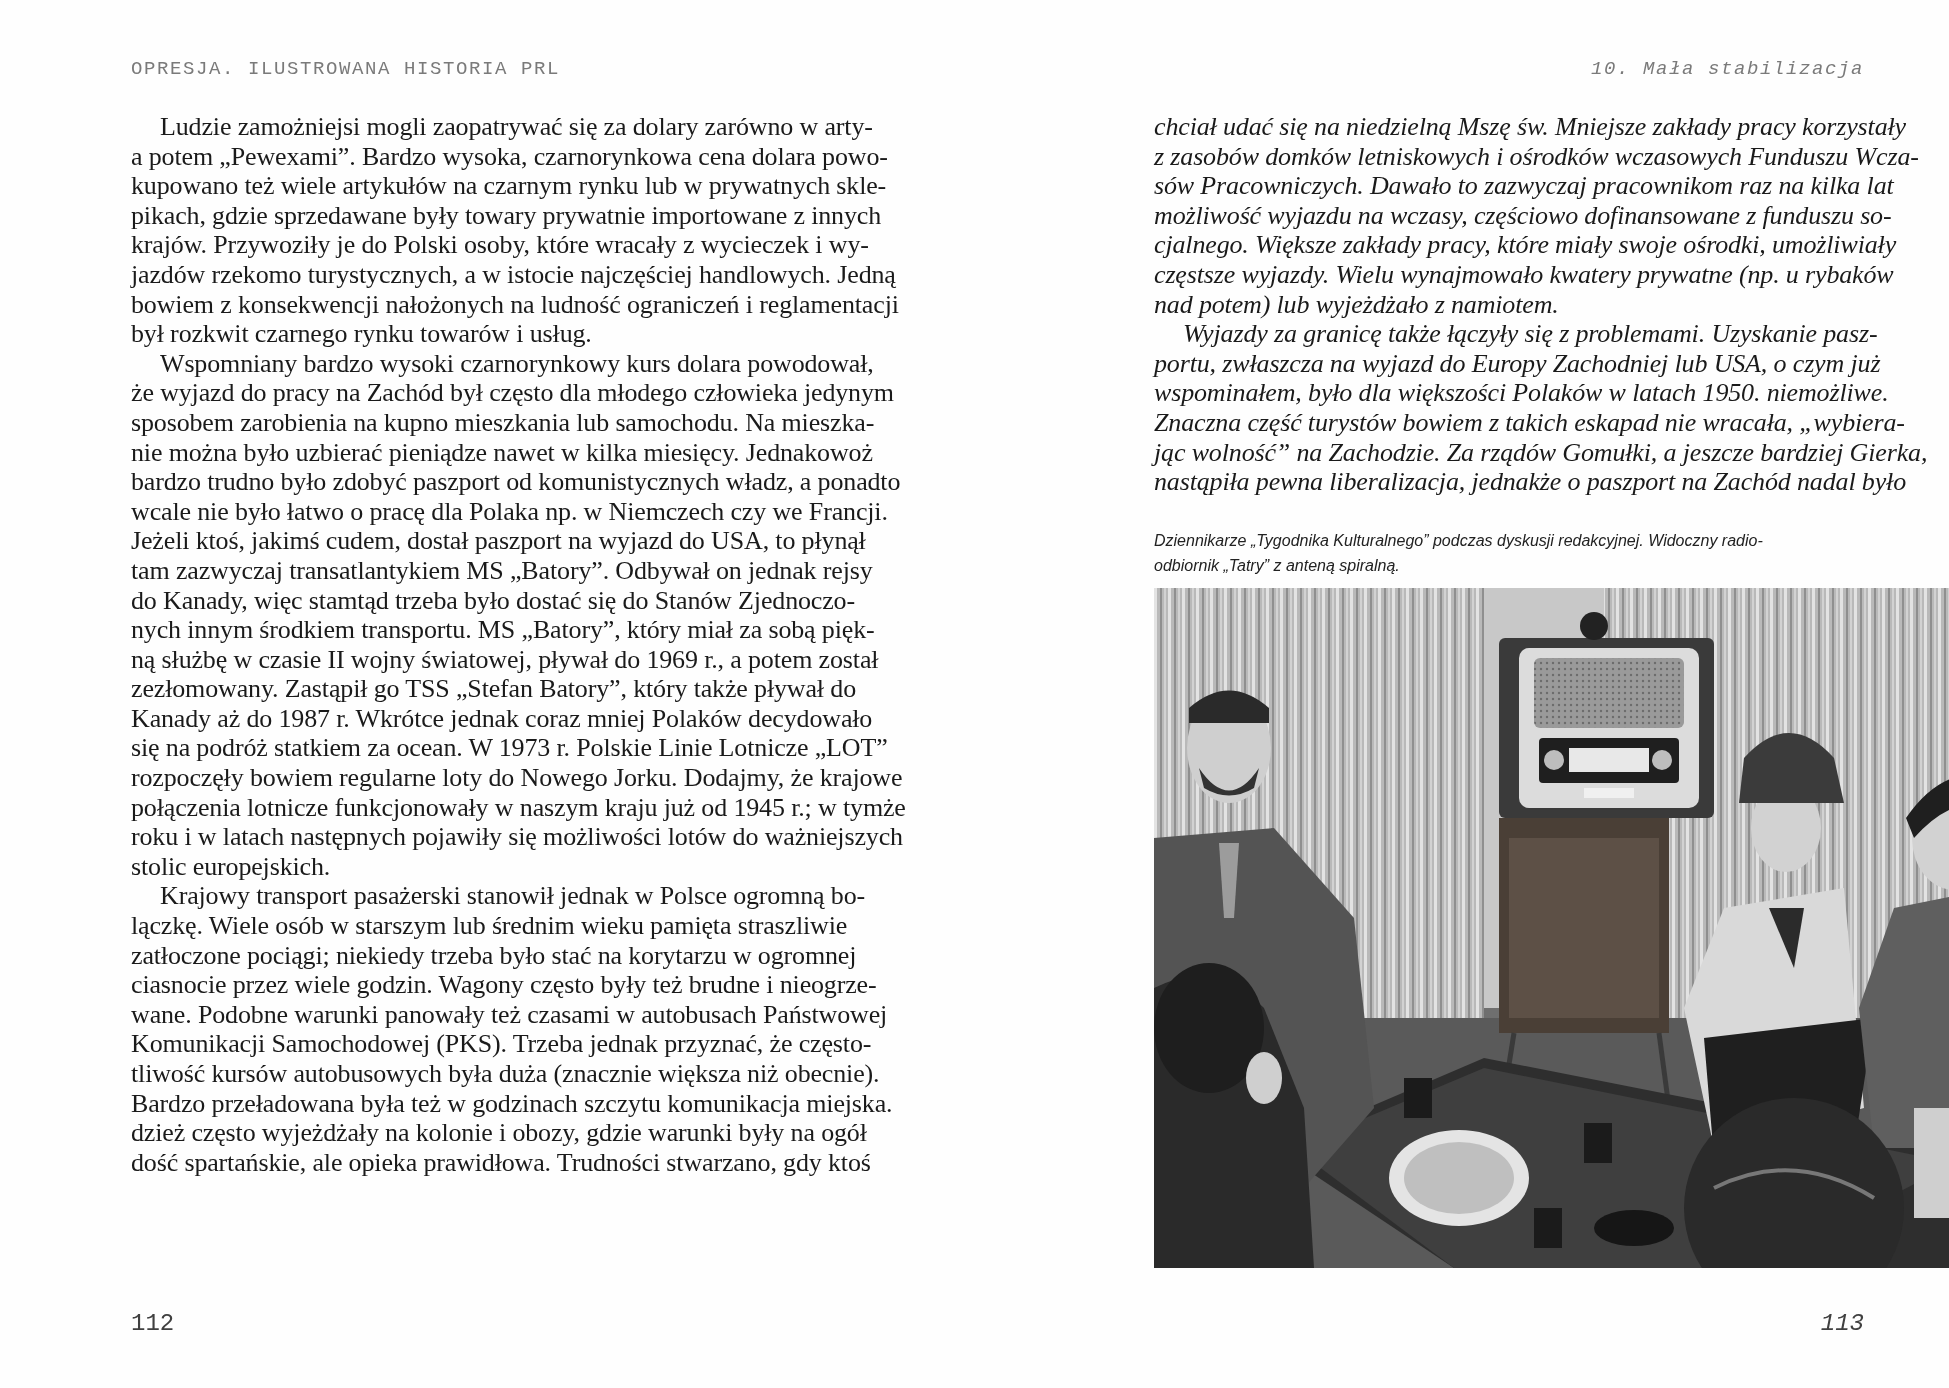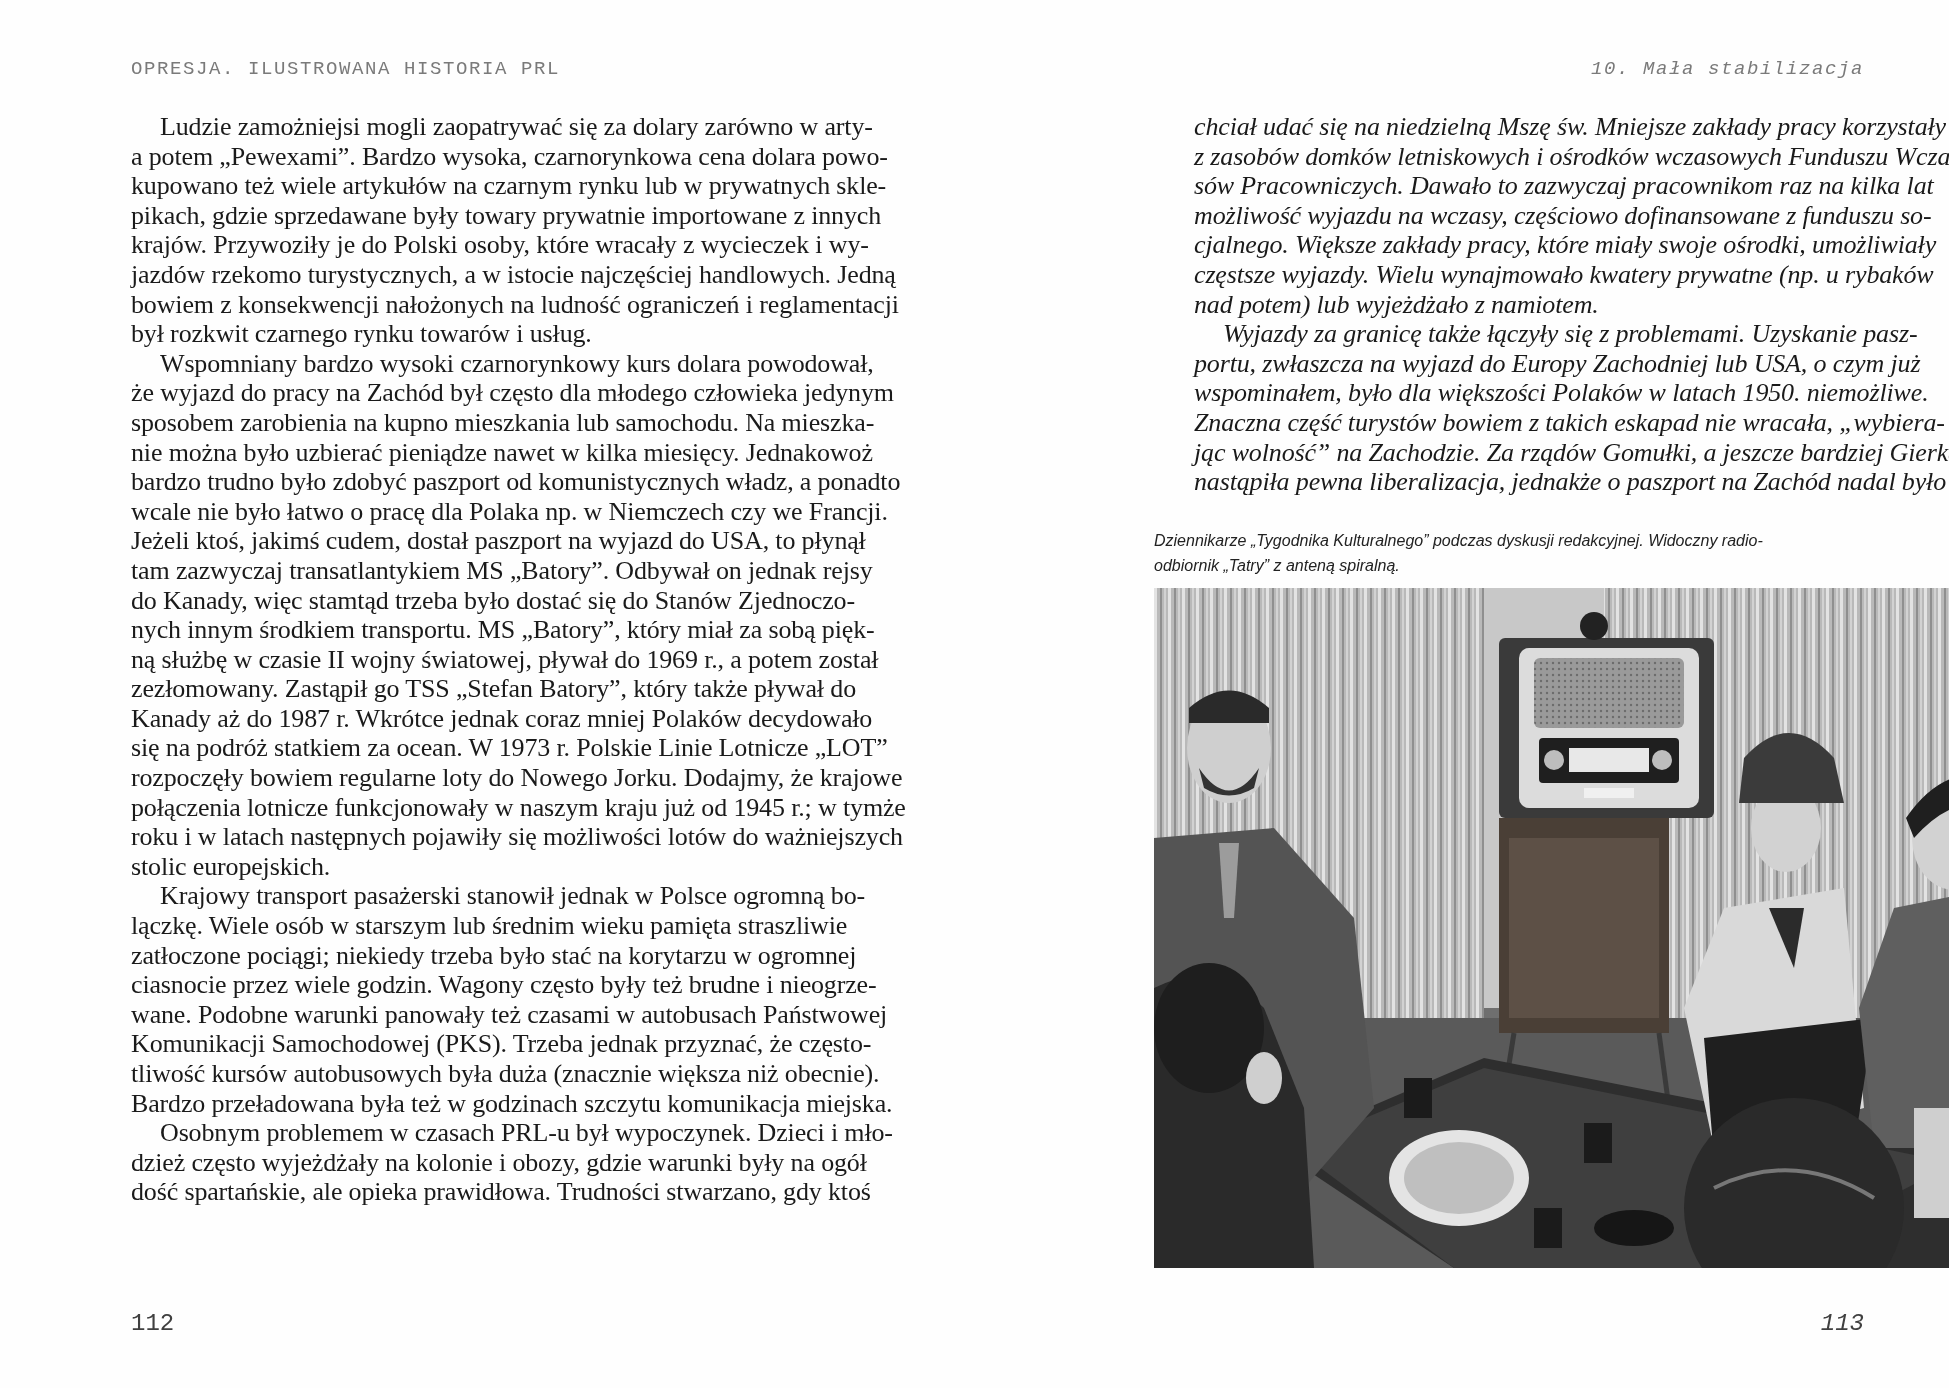--- a/index.html
+++ b/index.html
@@ -22,21 +22,21 @@
   .page-right .running-head { right: 129px; }
   .folio {
     position: absolute; top: 1310px;
     font-family: "Liberation Mono", "DejaVu Sans Mono", monospace;
     font-size: 24px; color: #404040;
   }
   .page-left .folio { left: 131px; }
   .page-right .folio { right: 129px; }
   .body-text { position: absolute; }
   .page-left .body-text { left: 131px; top: 112px; width: 704px; }
-  .page-right .body-text { left: 135px; top: 112px; width: 710px; margin-left: 40px; }
+  .page-right .body-text { left: 135px; top: 112px; width: 710px; }
   .line {
     display: block; height: 29.6px; line-height: 29.6px;
     font-size: 26px; white-space: nowrap;
     text-align: justify; text-align-last: justify;
     letter-spacing: -0.15px;
   }
   .line.indent { padding-left: 29px; }
   .line.last { text-align-last: left; }
   .caption {
     position: absolute; left: 135px; top: 528px; width: 712px;
@@ -83,21 +83,20 @@
       <span class="line">roku i w latach następnych pojawiły się możliwości lotów do ważniejszych</span>
       <span class="line last">stolic europejskich.</span>
       <span class="line indent">Krajowy transport pasażerski stanowił jednak w Polsce ogromną bo-</span>
       <span class="line">lączkę. Wiele osób w starszym lub średnim wieku pamięta straszliwie</span>
       <span class="line">zatłoczone pociągi; niekiedy trzeba było stać na korytarzu w ogromnej</span>
       <span class="line">ciasnocie przez wiele godzin. Wagony często były też brudne i nieogrze-</span>
       <span class="line">wane. Podobne warunki panowały też czasami w autobusach Państwowej</span>
       <span class="line">Komunikacji Samochodowej (PKS). Trzeba jednak przyznać, że często-</span>
       <span class="line">tliwość kursów autobusowych była duża (znacznie większa niż obecnie).</span>
       <span class="line">Bardzo przeładowana była też w godzinach szczytu komunikacja miejska.</span>
-      <span class="line indent">Osobnym problemem w czasach PRL-u był wypoczynek. Dzieci i mło-</span>
       <span class="line">dzież często wyjeżdżały na kolonie i obozy, gdzie warunki były na ogół</span>
       <span class="line">dość spartańskie, ale opieka prawidłowa. Trudności stwarzano, gdy ktoś</span>
     </div>
   <div class="folio">112</div>
 </div>
 
 <div class="page page-right">
   <div class="running-head">10. Mała stabilizacja</div>
   <div class="body-text" id="right-body">
       <span class="line">chciał udać się na niedzielną Mszę św. Mniejsze zakłady pracy korzystały</span>

